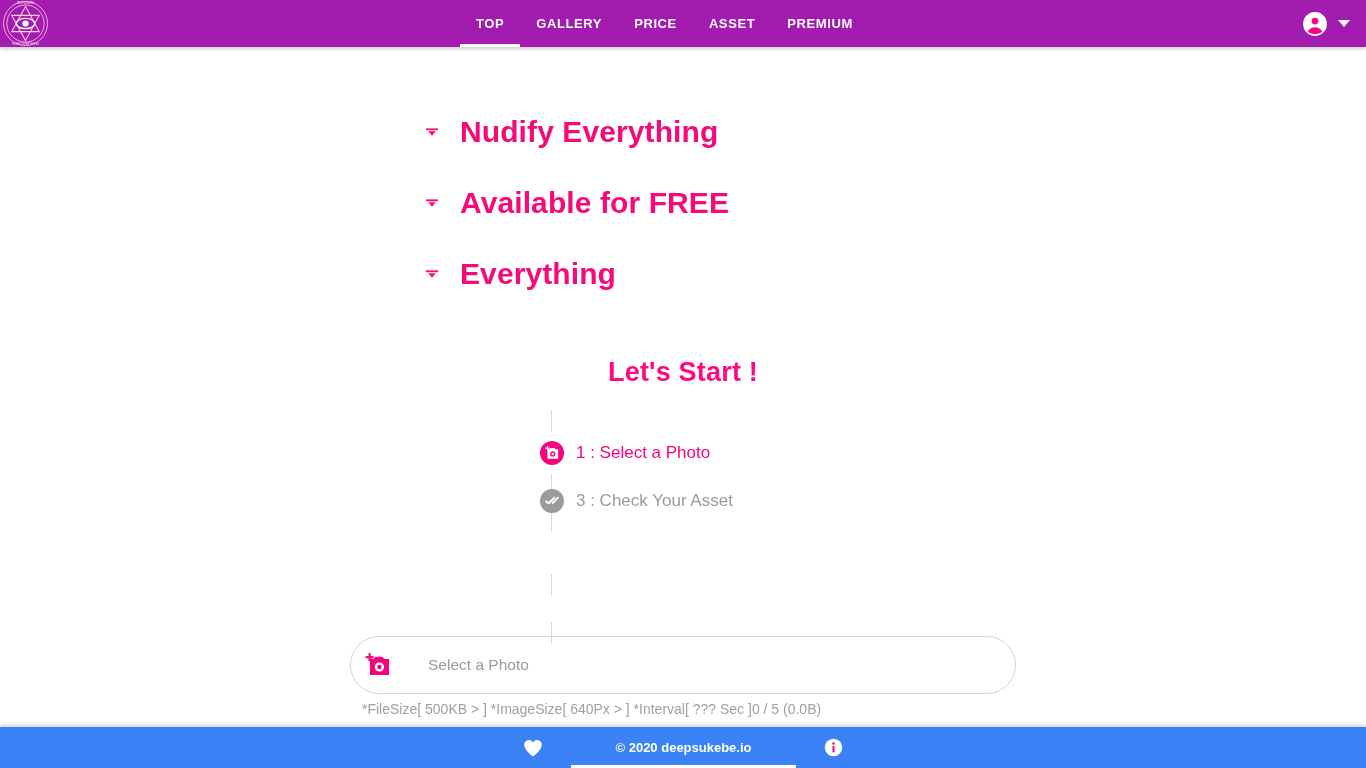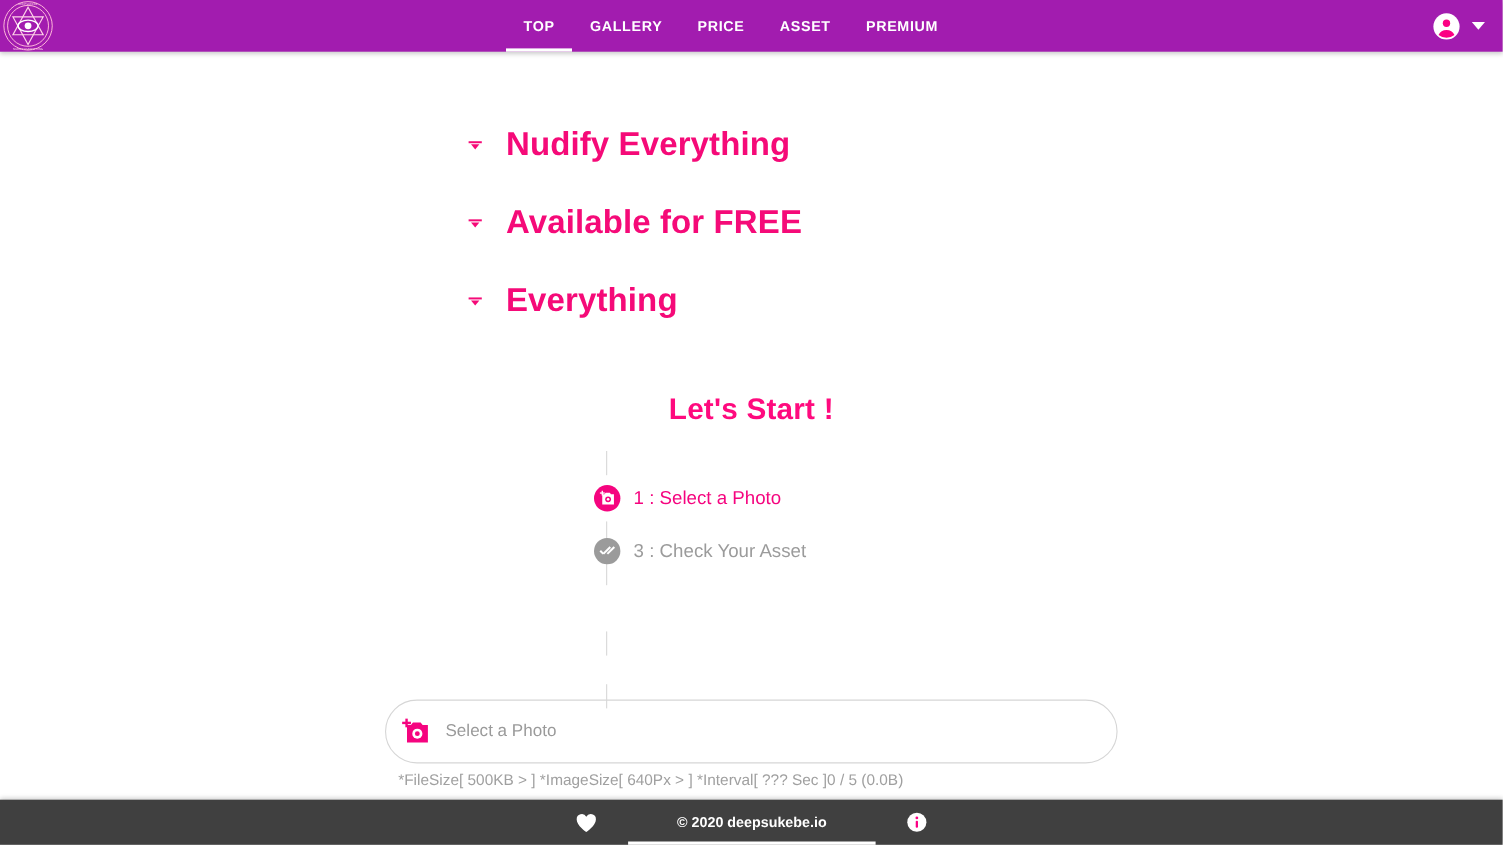--- a/index.html
+++ b/index.html
@@ -138,41 +138,42 @@
     width: 666px;
   }
   #select-pill {
     width: 666px; height: 58px;
     border: 1px solid #d6d6d6;
     border-radius: 29px;
     background: #ffffff;
     display: flex; align-items: center;
     padding-left: 14px;
     cursor: pointer;
+    gap: 23px;
   }
   #select-photo-icon { width: 26px; height: 24px; flex: none; display: block; }
   #select-placeholder {
     margin-left: 14px;
     color: #9a9a9a;
     font-size: 15.5px;
   }
   #meta-row {
     margin-top: 7px;
     display: flex; 
     width: 666px;
     padding: 0 11px 0 12px;
     color: #a0a0a0;
     font-size: 14px;
   }
 
   
   #footer {
     position: absolute; left: 0; bottom: 0;
     width: 1366px; height: 41px;
-    background: #404040;
+    background: #3b82f6;
     display: flex; align-items: center; justify-content: center;
     box-shadow: 0 -2px 4px rgba(0,0,0,0.18);
   }
   #footer-inner {
     display: flex; align-items: center;
     gap: 0px;
     height: 41px;
     position: relative;
   }
   #heart-icon { width: 20px; height: 20px; display: block; }

